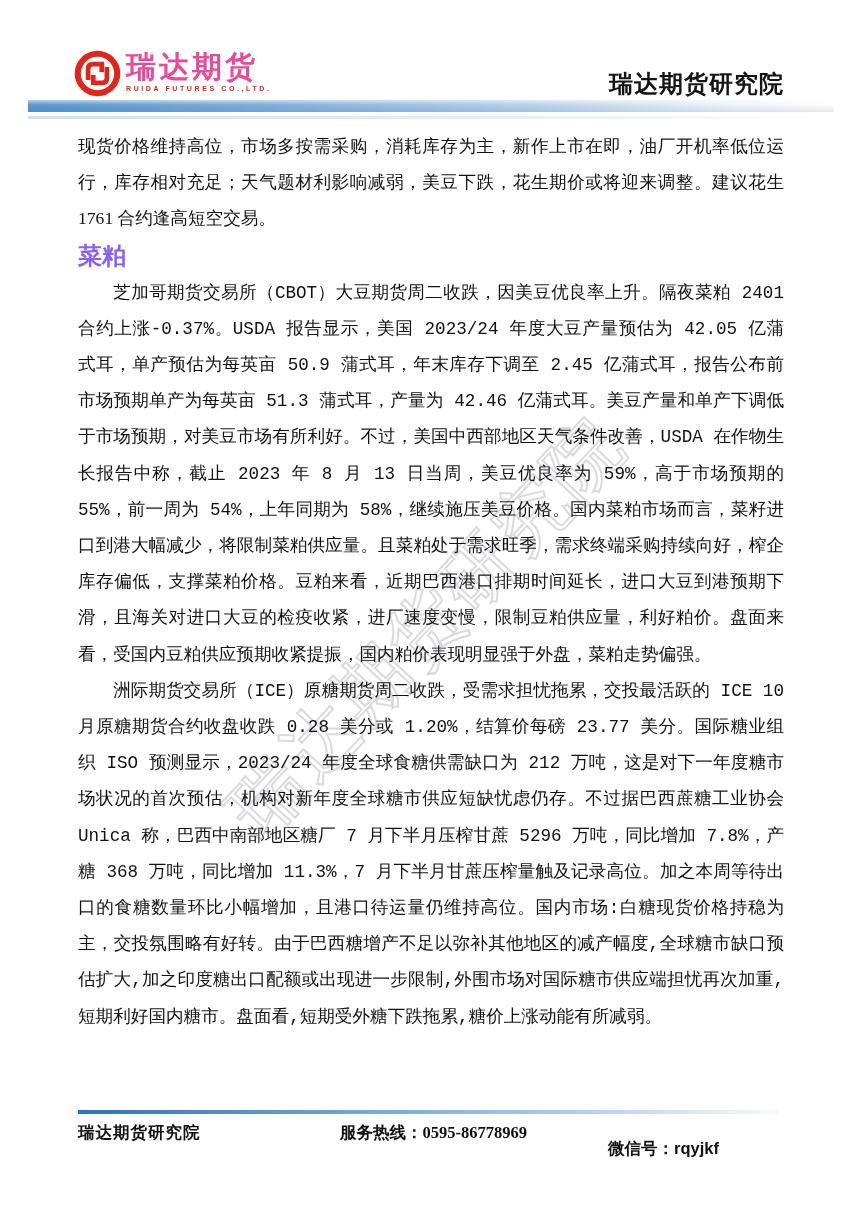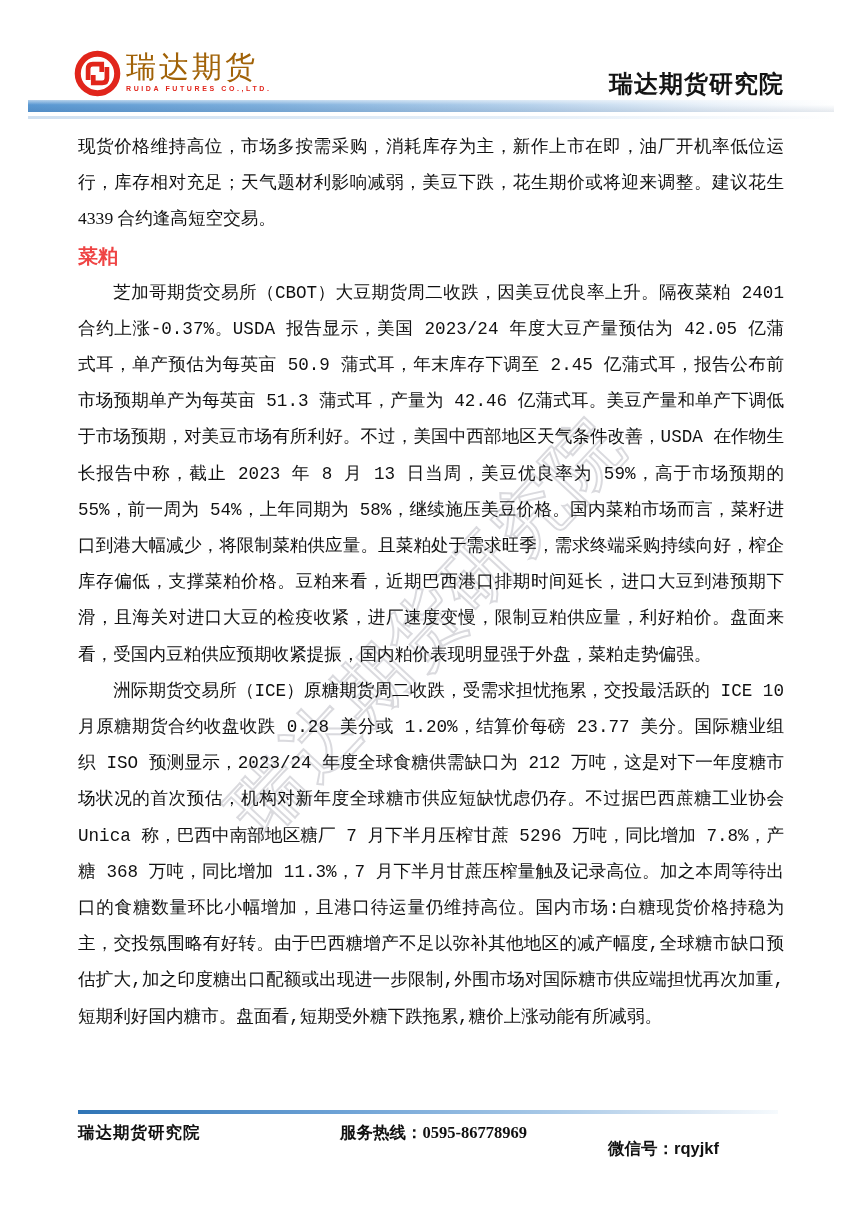--- a/index.html
+++ b/index.html
@@ -9,21 +9,21 @@
     font-family:"Liberation Serif","DejaVu Serif",serif;
     color:#111;
   }
 
   
   .logo { position:absolute; left:74px; top:50px; display:flex; align-items:flex-start; }
   .logo-icon { width:47px; height:47px; margin-right:5px; }
   .logo-text { display:flex; flex-direction:column; }
   .brand-cn {
     font-family:"Liberation Sans","DejaVu Sans",sans-serif;
-    font-size:30px; font-weight:400; color:#a16207; letter-spacing:3px; line-height:34px;
+    font-size:30px; font-weight:700; color:#ec4899; letter-spacing:3px; line-height:34px;
   }
   .brand-en {
     font-family:"Liberation Sans","DejaVu Sans",sans-serif;
     font-size:7px; color:#e1251b; letter-spacing:2.6px; margin-top:1px; font-weight:700;
   }
   .header-title {
     position:absolute; top:68px; right:76px;
     font-family:"Liberation Sans","DejaVu Sans",sans-serif;
     font-size:24px; font-weight:700; color:#141414; letter-spacing:1px;
   }
@@ -53,21 +53,21 @@
 
   
   .content {
     position:absolute; left:78px; top:128px; width:706px; z-index:2;
     font-size:17.6px; line-height:36.2px; text-align:justify;
   }
   .content p { margin:0; }
   .content p.indented { text-indent:2em;font-family:Liberation Mono, monospace; }
   .content h3 {
     font-family:"Liberation Sans","DejaVu Sans",sans-serif;
-    font-size:20px; font-weight:700; color:#ef4444;
+    font-size:24px; font-weight:700; color:#8b5cf6;
     margin:6px 0 6px 0; line-height:26px; text-align:left;
   }
 
   
   .footer-bar {
     position:absolute; left:78px; top:1110px; width:700px; height:4px;
     background:linear-gradient(90deg, #2f74b5 0%, #6fa3d6 38%, #a9c9e7 68%, #dfeaf5 90%, #f6fafd 100%);
   }
   .footer-row {
     position:absolute; left:78px; top:1122px; width:706px; height:28px; z-index:2;
@@ -94,21 +94,21 @@
       <span class="brand-en">RUIDA FUTURES CO.,LTD.</span>
     </div>
   </div>
   <div class="header-title">瑞达期货研究院</div>
   <div class="header-bar"></div>
   <div class="header-line"></div>
 
   <div class="watermark">瑞达期货研究院</div>
 
   <main class="content">
-    <p>现货价格维持高位，市场多按需采购，消耗库存为主，新作上市在即，油厂开机率低位运行，库存相对充足；天气题材利影响减弱，美豆下跌，花生期价或将迎来调整。建议花生 4339 合约逢高短空交易。</p>
+    <p>现货价格维持高位，市场多按需采购，消耗库存为主，新作上市在即，油厂开机率低位运行，库存相对充足；天气题材利影响减弱，美豆下跌，花生期价或将迎来调整。建议花生 1761 合约逢高短空交易。</p>
 
     <h3>菜粕</h3>
     <p class="indented">芝加哥期货交易所（CBOT）大豆期货周二收跌，因美豆优良率上升。隔夜菜粕 2401 合约上涨-0.37%。USDA 报告显示，美国 2023/24 年度大豆产量预估为 42.05 亿蒲式耳，单产预估为每英亩 50.9 蒲式耳，年末库存下调至 2.45 亿蒲式耳，报告公布前市场预期单产为每英亩 51.3 蒲式耳，产量为 42.46 亿蒲式耳。美豆产量和单产下调低于市场预期，对美豆市场有所利好。不过，美国中西部地区天气条件改善，USDA 在作物生长报告中称，截止 2023 年 8 月 13 日当周，美豆优良率为 59%，高于市场预期的 55%，前一周为 54%，上年同期为 58%，继续施压美豆价格。国内菜粕市场而言，菜籽进口到港大幅减少，将限制菜粕供应量。且菜粕处于需求旺季，需求终端采购持续向好，榨企库存偏低，支撑菜粕价格。豆粕来看，近期巴西港口排期时间延长，进口大豆到港预期下滑，且海关对进口大豆的检疫收紧，进厂速度变慢，限制豆粕供应量，利好粕价。盘面来看，受国内豆粕供应预期收紧提振，国内粕价表现明显强于外盘，菜粕走势偏强。</p>
 
     <p class="indented">洲际期货交易所（ICE）原糖期货周二收跌，受需求担忧拖累，交投最活跃的 ICE  10 月原糖期货合约收盘收跌 0.28 美分或 1.20%，结算价每磅 23.77 美分。国际糖业组织 ISO 预测显示，2023/24 年度全球食糖供需缺口为 212 万吨，这是对下一年度糖市场状况的首次预估，机构对新年度全球糖市供应短缺忧虑仍存。不过据巴西蔗糖工业协会 Unica 称，巴西中南部地区糖厂 7 月下半月压榨甘蔗 5296 万吨，同比增加 7.8%，产糖 368 万吨，同比增加 11.3%，7 月下半月甘蔗压榨量触及记录高位。加之本周等待出口的食糖数量环比小幅增加，且港口待运量仍维持高位。国内市场:白糖现货价格持稳为主，交投氛围略有好转。由于巴西糖增产不足以弥补其他地区的减产幅度,全球糖市缺口预估扩大,加之印度糖出口配额或出现进一步限制,外围市场对国际糖市供应端担忧再次加重,短期利好国内糖市。盘面看,短期受外糖下跌拖累,糖价上涨动能有所减弱。</p>
 
   </main>
 
   <div class="footer-bar"></div>
   <div class="footer-row">

